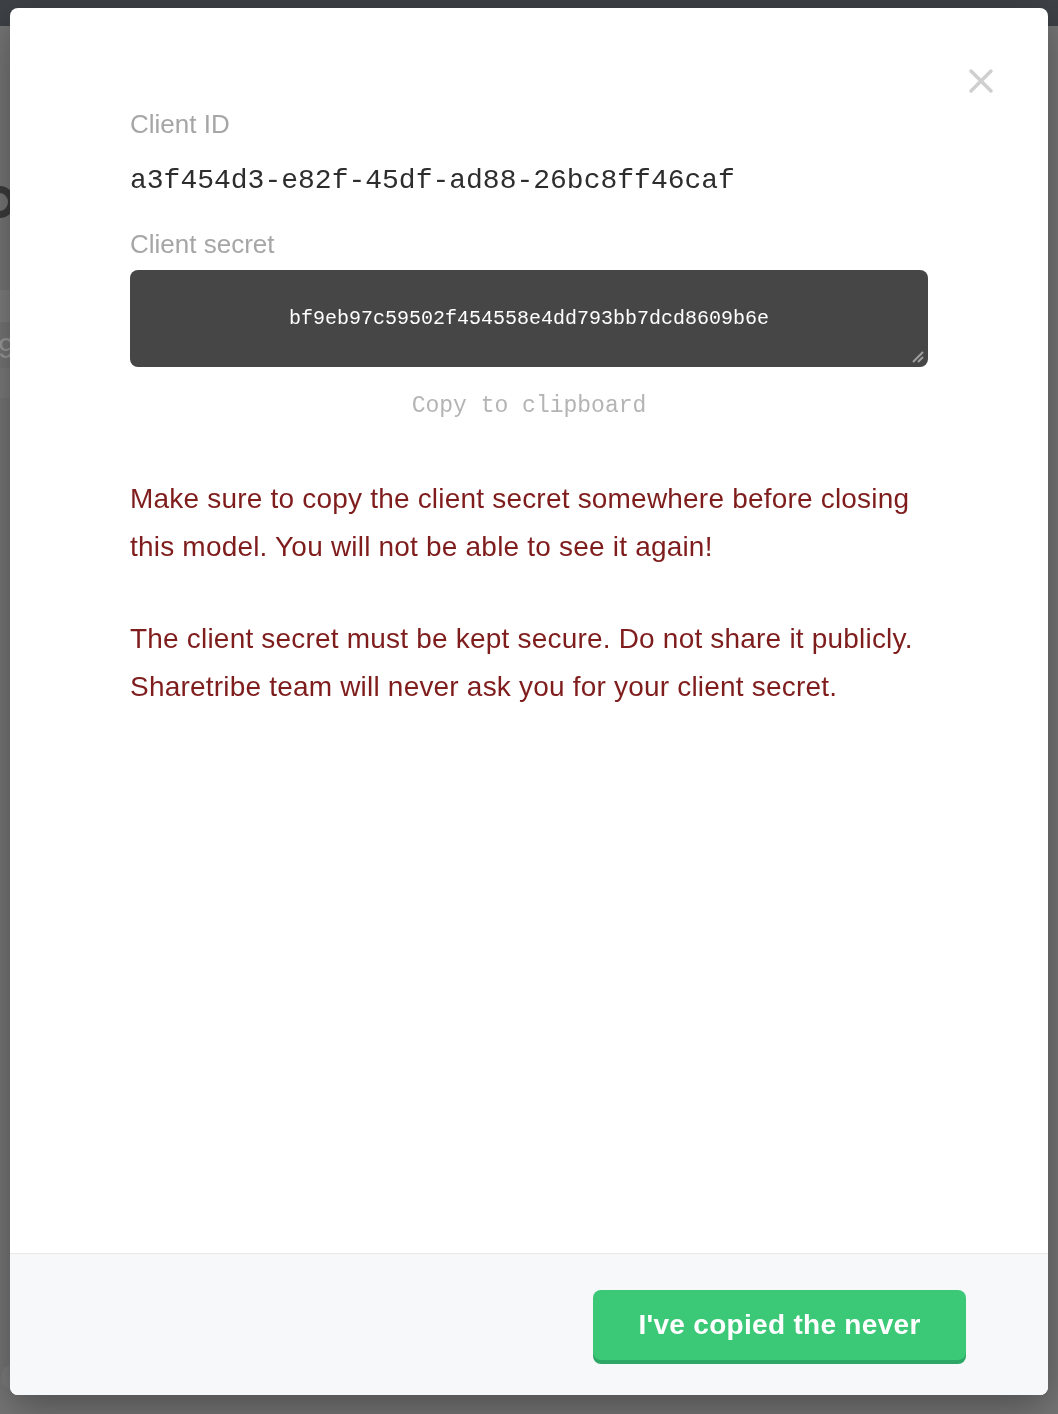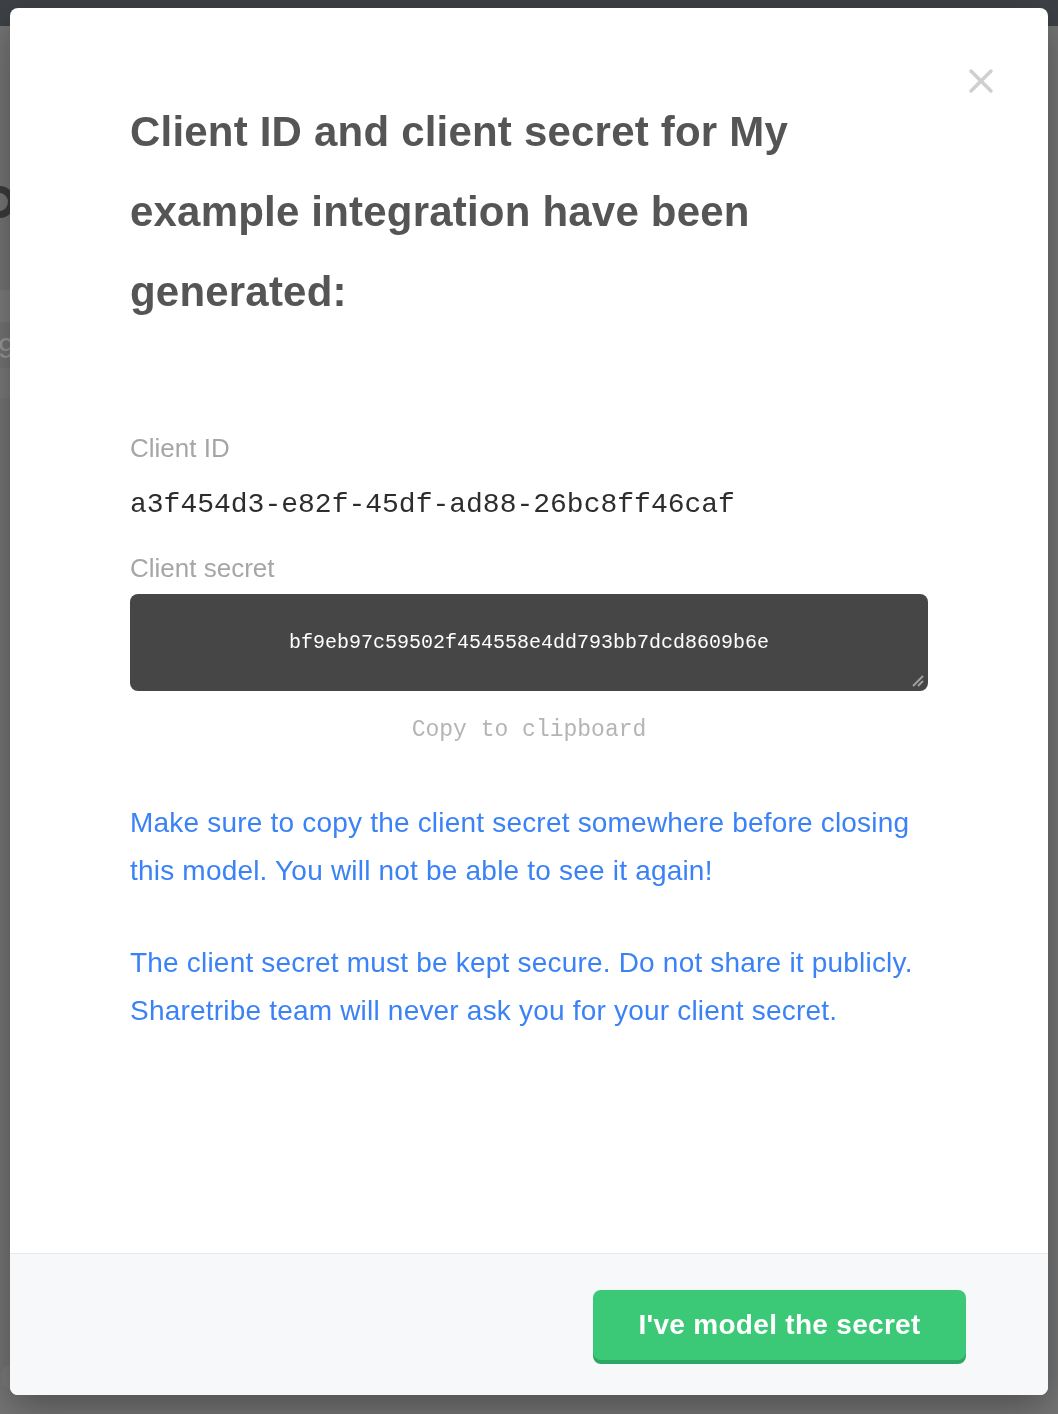--- a/index.html
+++ b/index.html
@@ -44,21 +44,21 @@
     display:flex;align-items:center;justify-content:center;
     font-family:"Liberation Mono",monospace;font-size:20px;color:#ffffff;
     cursor:text;
   }
   .resize-handle{position:absolute;right:3px;bottom:3px;line-height:0;}
   .copy-link{
     margin-top:26px;text-align:center;
     font-family:"Liberation Mono",monospace;font-size:23px;color:#b4b4b4;
     cursor:pointer;
   }
-  p.warn{margin:0;font-size:28px;line-height:48px;color:#3b82f6;letter-spacing:0.2px;}
+  p.warn{margin:0;font-size:28px;line-height:48px;color:#7f1d1d;letter-spacing:0.2px;}
   p.warn.first{margin-top:56px;}
   p.warn.second{margin-top:44px;}
   .modal-footer{
     flex:0 0 142px;height:142px;box-sizing:border-box;background:#f7f8f9;
     border-top:1px solid #e8e8e8;
     display:flex;align-items:center;justify-content:flex-end;padding-right:82px;
   }
   .confirm-btn{
     width:373px;height:70px;border:none;border-radius:8px;
     background:#3bc877;box-shadow:0 4px 0 #2da765;
@@ -83,21 +83,20 @@
 
       <button class="close-btn">
         <span>
           <svg width="28" height="28" viewBox="0 0 28 28">
             <line x1="4" y1="4" x2="24" y2="24" stroke="#cfcfcf" stroke-width="3.5" stroke-linecap="round"></line>
             <line x1="24" y1="4" x2="4" y2="24" stroke="#cfcfcf" stroke-width="3.5" stroke-linecap="round"></line>
           </svg>
         </span>
       </button>
 
-      <h1 class="title">Client ID and client secret for My example integration have been generated:</h1>
 
       <div class="field-label">Client ID</div>
       <div class="mono-value">a3f454d3-e82f-45df-ad88-26bc8ff46caf</div>
 
       <div class="field-label secret">Client secret</div>
 
       <div class="secret-box">
         <span>bf9eb97c59502f454558e4dd793bb7dcd8609b6e</span>
         <span class="resize-handle">
           <svg width="15" height="15" viewBox="0 0 15 15">
@@ -109,17 +108,17 @@
 
       <div class="copy-link">Copy to clipboard</div>
 
       <p class="warn first">Make sure to copy the client secret somewhere before closing this model. You will not be able to see it again!</p>
 
       <p class="warn second">The client secret must be kept secure. Do not share it publicly. Sharetribe team will never ask you for your client secret.</p>
 
     </div>
 
     <div class="modal-footer">
-      <button class="confirm-btn">I've model the secret</button>
+      <button class="confirm-btn">I've copied the never</button>
     </div>
   </div>
 
 </div>
 
 </body></html>

